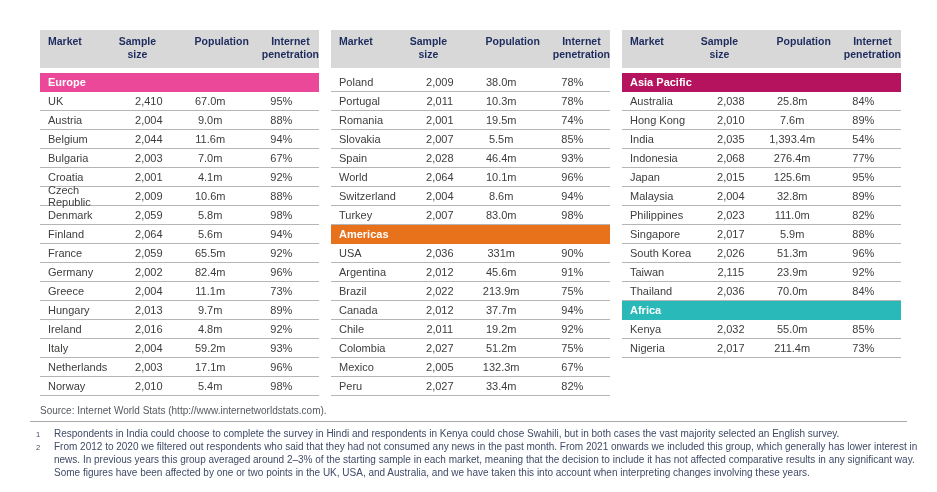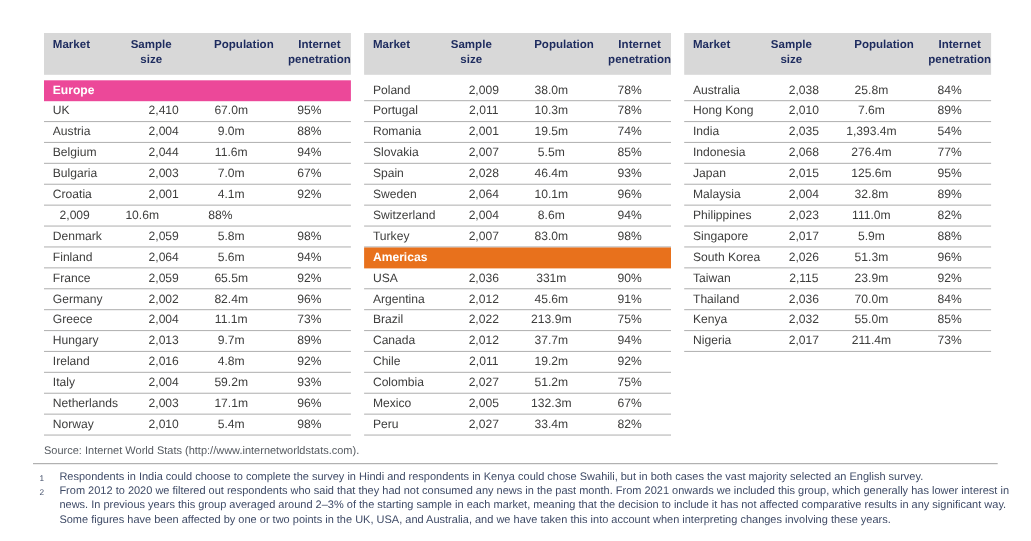--- a/index.html
+++ b/index.html
@@ -72,20 +72,21 @@
             <div class="cell c2">7.0m</div>
             <div class="cell c3">67%</div>
           </div>
           <div class="trow">
             <div class="cell c0">Croatia</div>
             <div class="cell c1">2,001</div>
             <div class="cell c2">4.1m</div>
             <div class="cell c3">92%</div>
           </div>
           <div class="trow">
+            <div class="cell c0">Czech Republic</div>
             <div class="cell c1">2,009</div>
             <div class="cell c2">10.6m</div>
             <div class="cell c3">88%</div>
           </div>
           <div class="trow">
             <div class="cell c0">Denmark</div>
             <div class="cell c1">2,059</div>
             <div class="cell c2">5.8m</div>
             <div class="cell c3">98%</div>
           </div>
@@ -177,21 +178,21 @@
             <div class="cell c2">5.5m</div>
             <div class="cell c3">85%</div>
           </div>
           <div class="trow">
             <div class="cell c0">Spain</div>
             <div class="cell c1">2,028</div>
             <div class="cell c2">46.4m</div>
             <div class="cell c3">93%</div>
           </div>
           <div class="trow">
-            <div class="cell c0">Sweden</div>
+            <div class="cell c0">World</div>
             <div class="cell c1">2,064</div>
             <div class="cell c2">10.1m</div>
             <div class="cell c3">96%</div>
           </div>
           <div class="trow">
             <div class="cell c0">Switzerland</div>
             <div class="cell c1">2,004</div>
             <div class="cell c2">8.6m</div>
             <div class="cell c3">94%</div>
           </div>
@@ -253,20 +254,21 @@
         </div>
       </div>
       <div class="dtable">
         <div class="thead">
           <div class="hcell c0 h-market">Market</div>
           <div class="hcell c1 h-sample">Sample size</div>
           <div class="hcell c2 h-population">Population</div>
           <div class="hcell c3 h-internet">Internet penetration</div>
         </div>
         <div class="tbody-wrap">
+          <div class="band" style="background: rgb(181, 19, 94);">Asia Pacific</div>
           <div class="trow">
             <div class="cell c0">Australia</div>
             <div class="cell c1">2,038</div>
             <div class="cell c2">25.8m</div>
             <div class="cell c3">84%</div>
           </div>
           <div class="trow">
             <div class="cell c0">Hong Kong</div>
             <div class="cell c1">2,010</div>
             <div class="cell c2">7.6m</div>
@@ -319,20 +321,21 @@
             <div class="cell c1">2,115</div>
             <div class="cell c2">23.9m</div>
             <div class="cell c3">92%</div>
           </div>
           <div class="trow">
             <div class="cell c0">Thailand</div>
             <div class="cell c1">2,036</div>
             <div class="cell c2">70.0m</div>
             <div class="cell c3">84%</div>
           </div>
+          <div class="band" style="background: rgb(41, 185, 185);">Africa</div>
           <div class="trow">
             <div class="cell c0">Kenya</div>
             <div class="cell c1">2,032</div>
             <div class="cell c2">55.0m</div>
             <div class="cell c3">85%</div>
           </div>
           <div class="trow">
             <div class="cell c0">Nigeria</div>
             <div class="cell c1">2,017</div>
             <div class="cell c2">211.4m</div>

